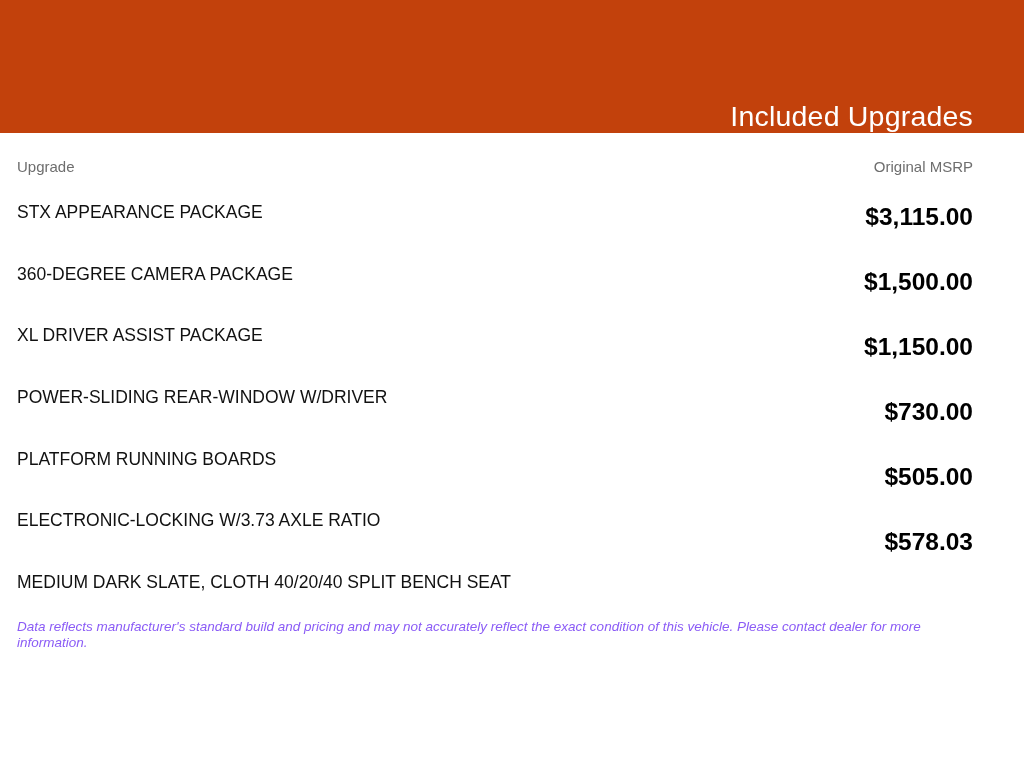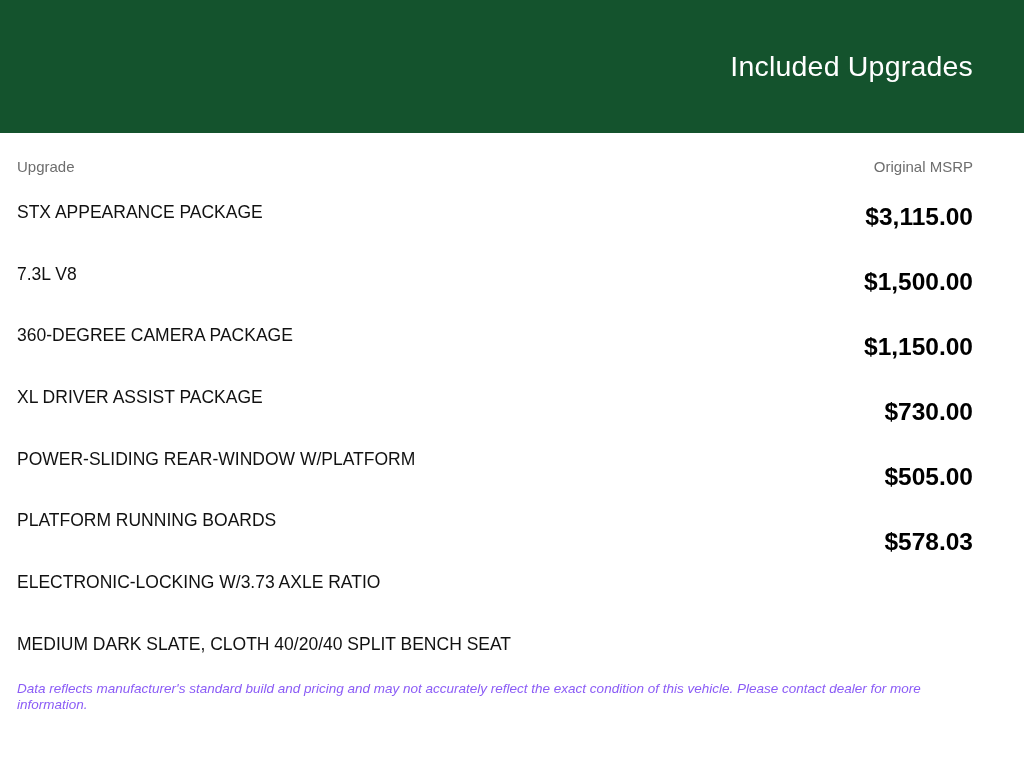--- a/index.html
+++ b/index.html
@@ -4,23 +4,23 @@
 <style>
   * { margin: 0; padding: 0; box-sizing: border-box; }
   html, body {
     width: 1024px; height: 768px;
     background: #ffffff;
     font-family: "Liberation Sans", sans-serif;
     overflow: hidden;
   }
   .banner {
     height: 133px;
-    background: #14532d;
+    background: #c2410c;
     display: flex;
-    align-items: center;
+    align-items: flex-end;
     justify-content: flex-end;
     padding-right: 51px;
   }
   .banner h1 {
     color: #ffffff;
     font-size: 28.5px;
     font-weight: 400;
     letter-spacing: 0.2px;
   }
   .content {
@@ -83,24 +83,23 @@
 
 <div class="content">
   <div class="col-headers">
     <span>Upgrade</span>
     <span>Original MSRP</span>
   </div>
 
   <div class="upgrade-table">
     <div class="names-col">
         <div class="name-cell">STX APPEARANCE PACKAGE</div>
-        <div class="name-cell">7.3L V8</div>
         <div class="name-cell">360-DEGREE CAMERA PACKAGE</div>
         <div class="name-cell">XL DRIVER ASSIST PACKAGE</div>
-        <div class="name-cell">POWER-SLIDING REAR-WINDOW W/PLATFORM</div>
+        <div class="name-cell">POWER-SLIDING REAR-WINDOW W/DRIVER</div>
         <div class="name-cell">PLATFORM RUNNING BOARDS</div>
         <div class="name-cell">ELECTRONIC-LOCKING W/3.73 AXLE RATIO</div>
         <div class="name-cell">MEDIUM DARK SLATE, CLOTH 40/20/40 SPLIT BENCH SEAT</div>
       </div>
     <div class="prices-col">
         <div class="price-cell">$3,115.00</div>
         <div class="price-cell">$1,500.00</div>
         <div class="price-cell">$1,150.00</div>
         <div class="price-cell">$730.00</div>
         <div class="price-cell">$505.00</div>

